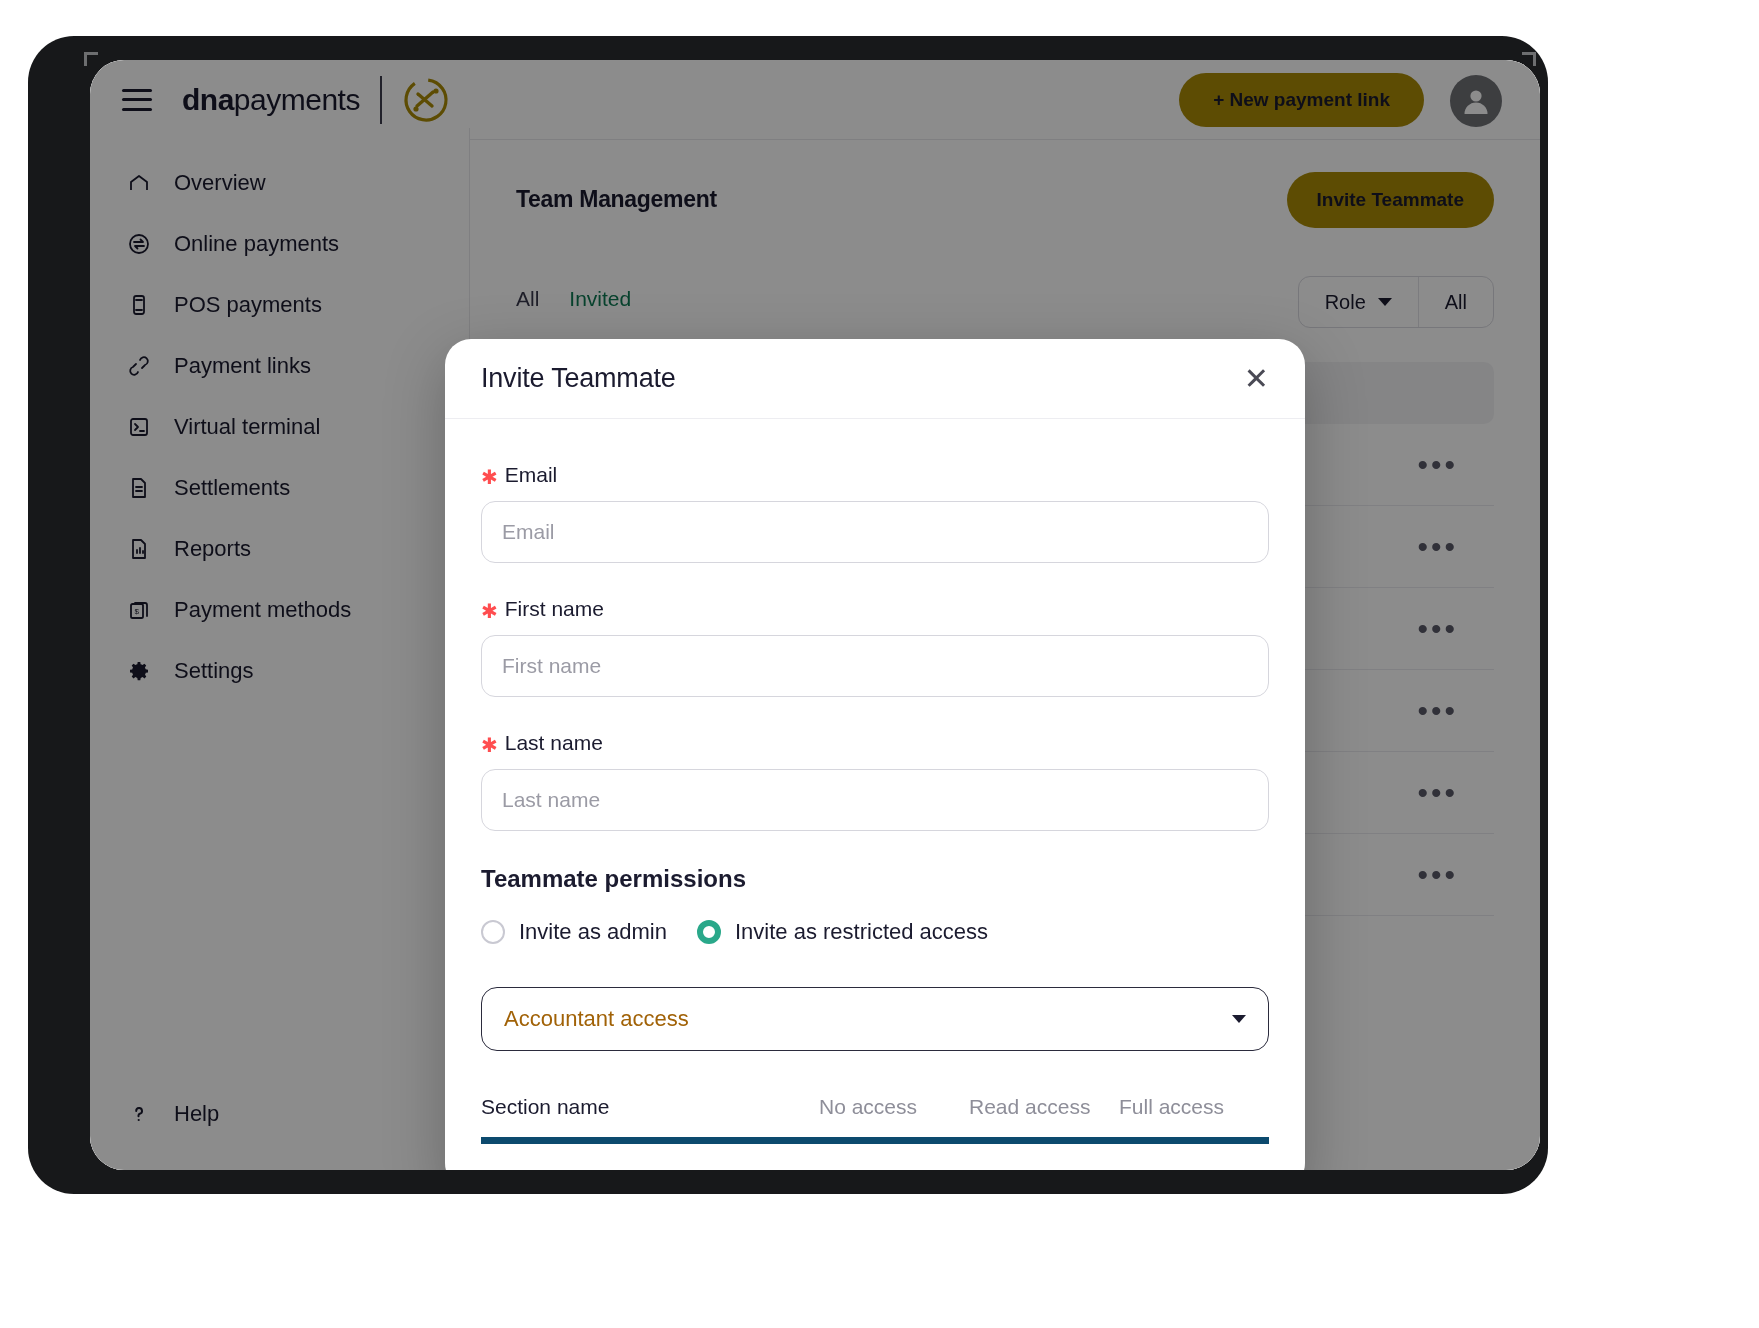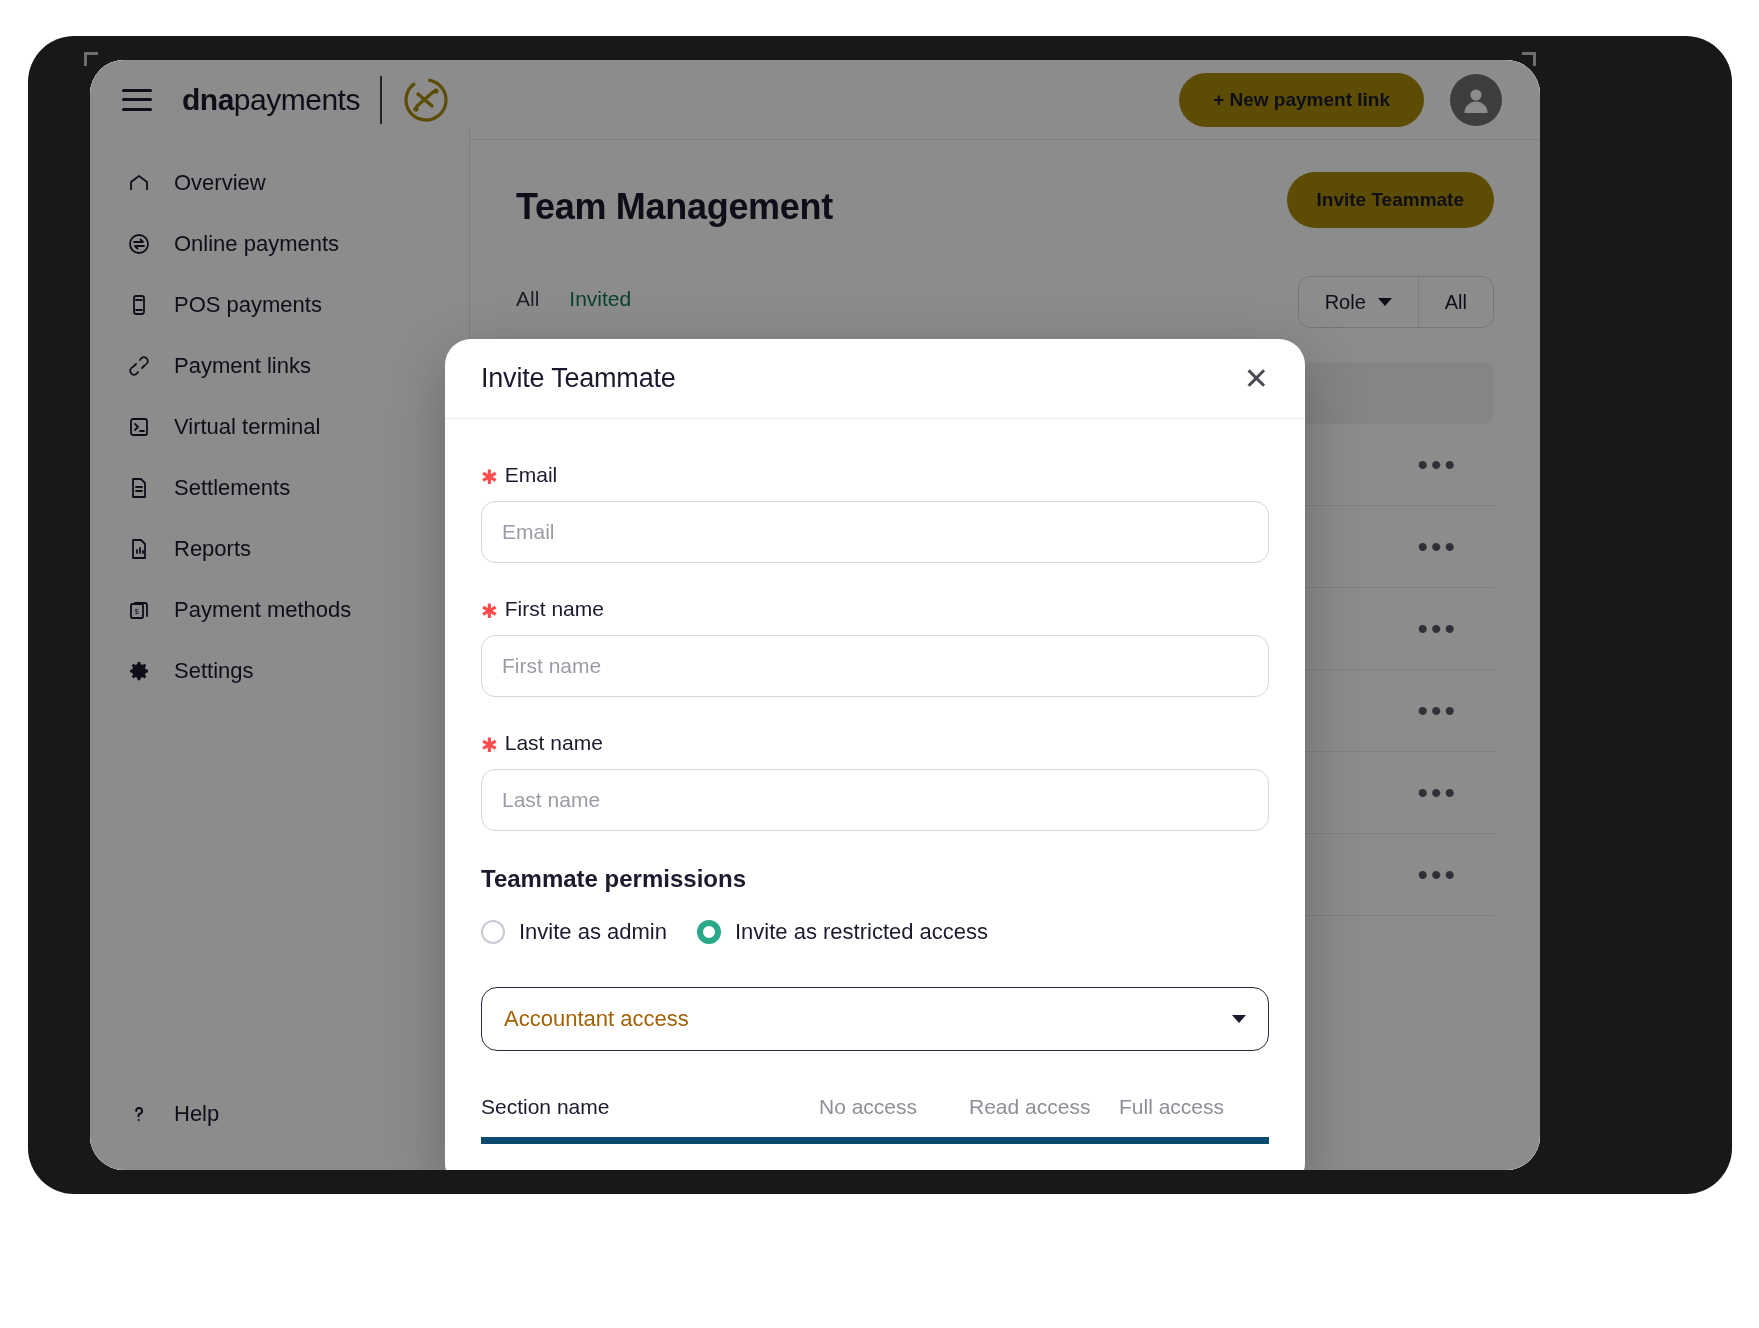--- a/index.html
+++ b/index.html
@@ -7,21 +7,21 @@
     width: 1759px; height: 1328px;
     background: #ffffff;
     font-family: "Liberation Sans", sans-serif;
     overflow: hidden;
   }
 
   
   #device-frame {
     position: absolute;
     left: 28px; top: 36px;
-    width: 1704px; height: 1158px;
+    width: 1520px; height: 1158px;
     background: #17181a;
     border-radius: 46px;
   }
   #screen {
     position: absolute;
     left: 62px; top: 24px;
     width: 1450px; height: 1110px;
     background: #ffffff;
     border-radius: 34px 34px 34px 34px;
     overflow: hidden;
@@ -63,21 +63,21 @@
   }
   #burger span { display:block; height: 3px; background:#1b1b2f; border-radius: 2px; }
   #logo-wrap { display: flex; align-items: center; margin-left: 30px; gap: 20px; }
   #logo-text { font-size: 30px; letter-spacing: -0.5px; color: #1b1b2f; white-space: nowrap; }
   #logo-text b { font-weight: 800; }
   #logo-text span.light { font-weight: 300; }
   #logo-divider { width: 2px; height: 48px; background: #1b1b2f; opacity: .85; }
   #logo-mark { width: 48px; height: 48px; }
 
   #topbar-right {
-    margin-left: auto; display: flex; align-items: center; gap: 26px; margin-right: 38px;
+    margin-left: auto; display: flex; align-items: flex-end; gap: 26px; margin-right: 38px;
   }
   #new-payment-link-btn {
     background: #a98b06;
     color: #1b1b2f;
     font-weight: 700; font-size: 19px;
     border: none;
     border-radius: 28px;
     padding: 16px 34px;
     cursor: pointer;
     white-space: nowrap;
@@ -105,21 +105,21 @@
   }
   .nav-item .nico { width: 26px; height: 26px; flex: 0 0 26px; display:flex; align-items:center; justify-content:center; }
   #nav-help { margin-top: auto; margin-bottom: 26px; }
 
   
   #main {
     position: absolute; left: 380px; top: 80px; right: 0; bottom: 0;
     background: #ffffff;
     padding: 46px 46px 0 46px;
   }
-  #page-title { font-size: 36px; font-weight: 700; color: #1b1b2f; letter-spacing: -.3px; }
+  #page-title { font-size: 23px; font-weight: 700; color: #1b1b2f; letter-spacing: -.3px; }
   #main-head-row { display:flex; align-items:flex-start; justify-content: space-between; }
   #invite-teammate-btn {
     background: #a98b06; color:#1b1b2f;
     font-weight: 700; font-size: 19px;
     border:none; border-radius: 28px;
     padding: 17px 30px; cursor:pointer; white-space: nowrap;
     margin-top: -14px;
   }
   #tabs-row { display:flex; align-items:center; justify-content: space-between; margin-top: 48px; }
   #tabs { display:flex; gap: 30px; }

